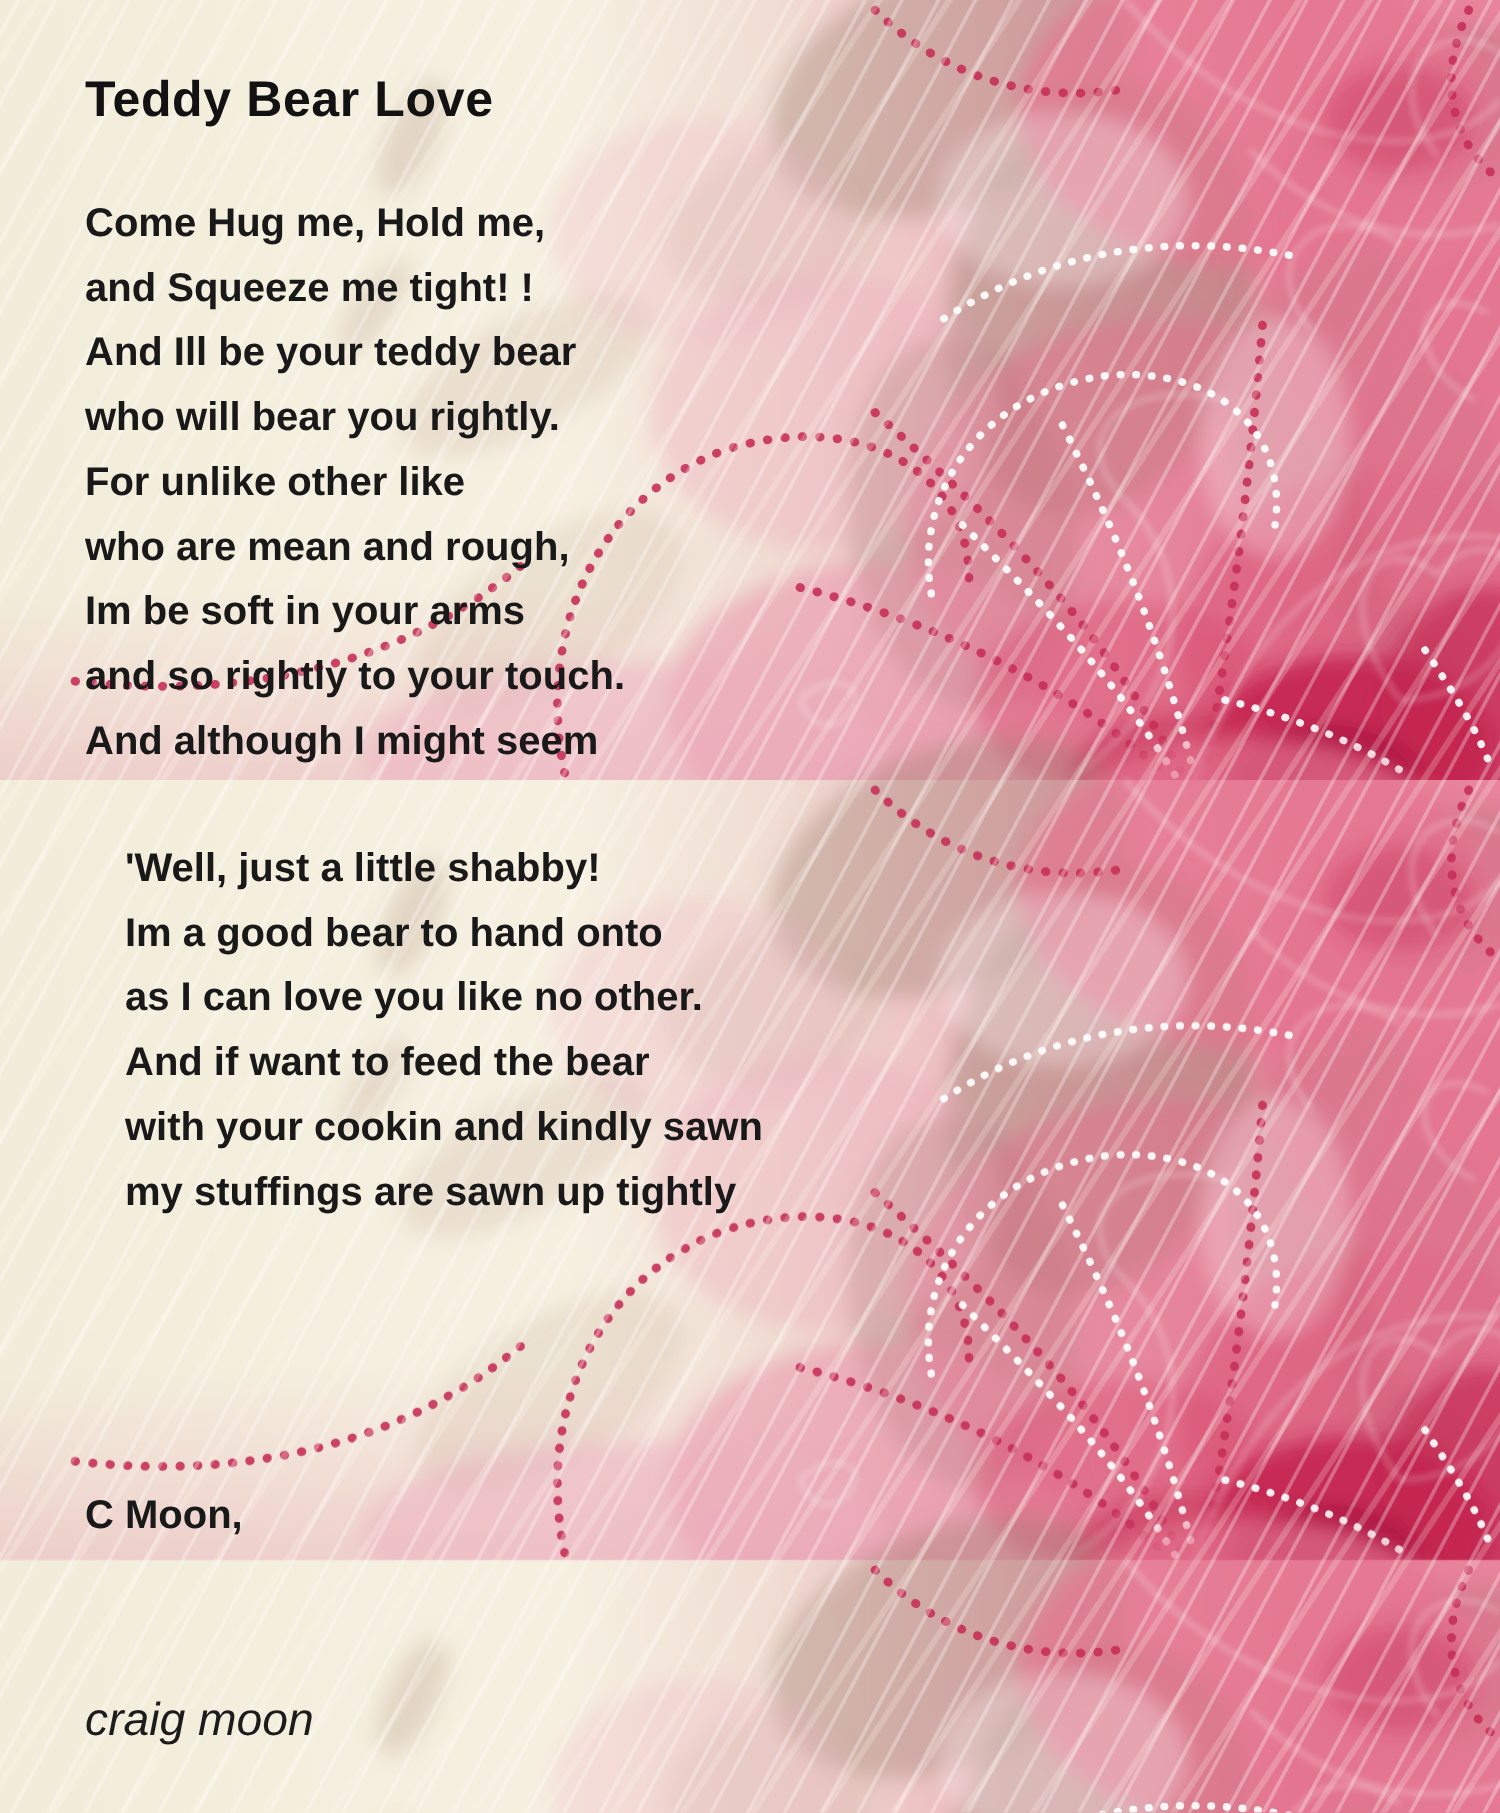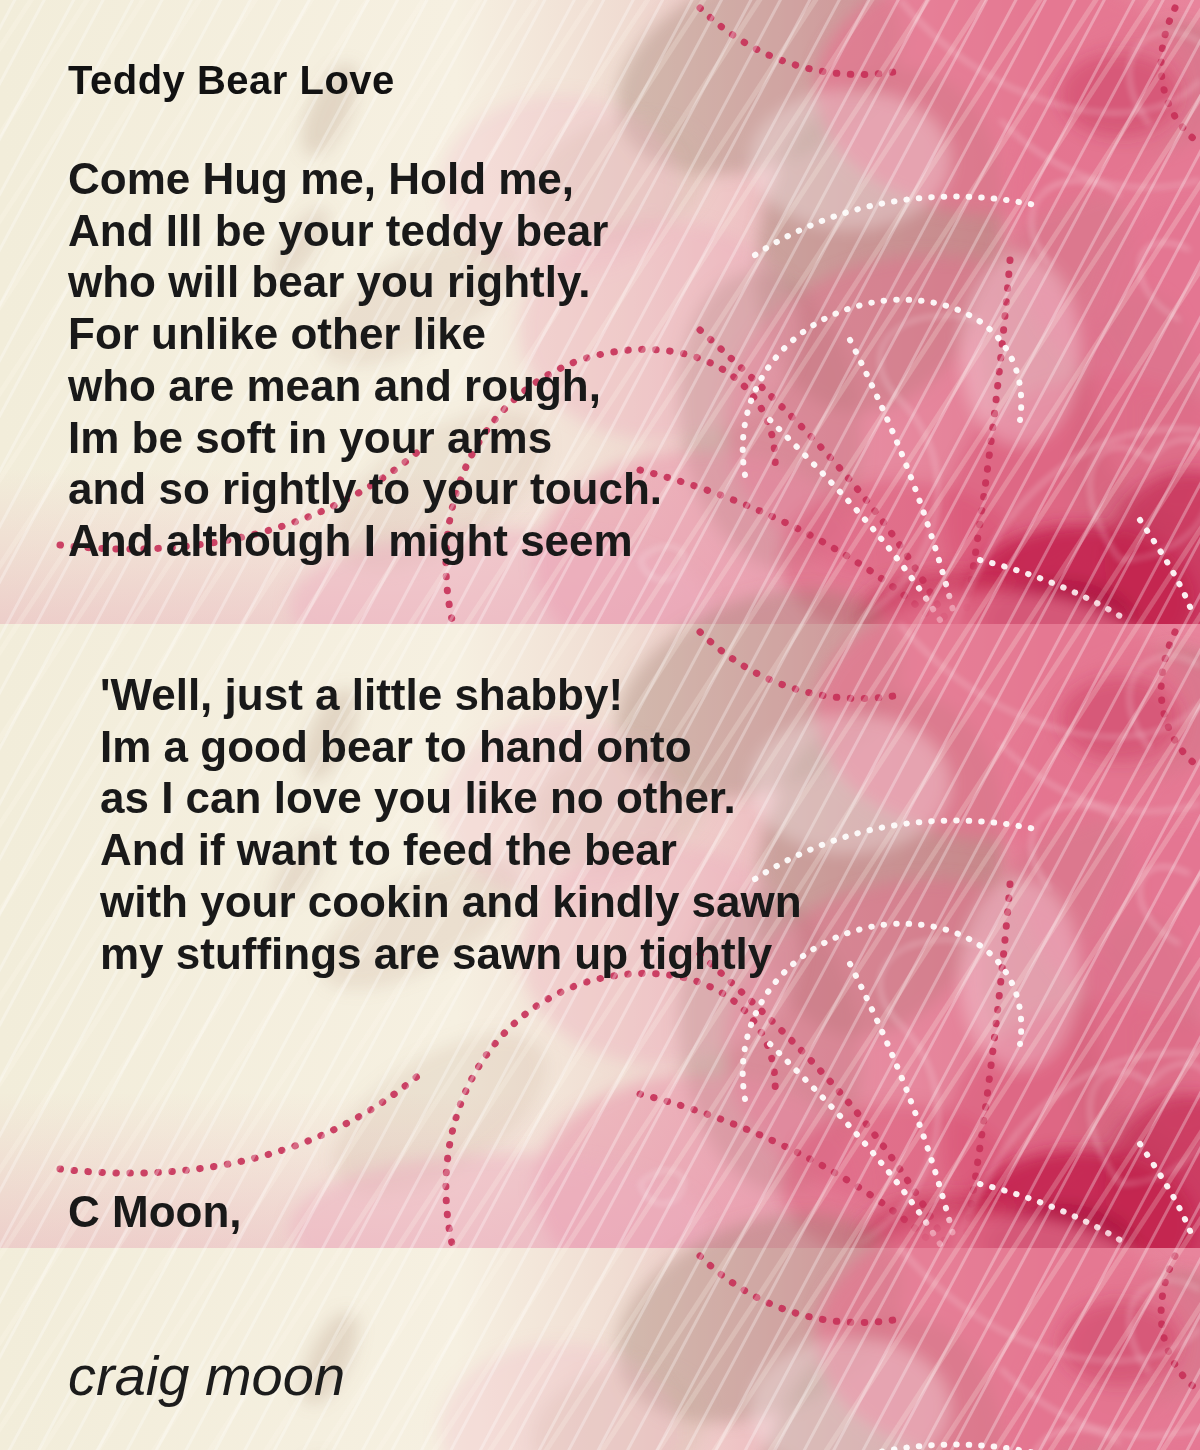--- a/index.html
+++ b/index.html
@@ -23,27 +23,27 @@
         rgba(255,250,240,.22) 24px, rgba(255,250,240,.22) 28px,
         rgba(255,255,255,0) 29px, rgba(255,255,255,0) 47px);
     pointer-events:none;
   }
   .content{position:absolute;left:0;top:0;width:1200px;height:1450px;color:#191919;}
   .poem-title{
     position:absolute;left:68px;top:56px;margin:0;
     font-size:40px;font-weight:bold;line-height:48px;color:#121212;
     letter-spacing:0.5px;
   }
-  .stanza{position:absolute;left:68px;font-size:44px;font-weight:bold;line-height:51.7px;white-space:pre;}
+  .stanza{position:absolute;left:68px;font-size:32px;font-weight:bold;line-height:51.7px;white-space:pre;}
   .stanza-1{top:153px;}
   .stanza-2{top:669px;margin-left:32px;}
-  .sign-off{position:absolute;left:68px;top:1186px;font-size:44px;font-weight:bold;line-height:51.7px;}
+  .sign-off{position:absolute;left:68px;top:1186px;font-size:32px;font-weight:bold;line-height:51.7px;}
   .author{
     position:absolute;left:68px;top:1350px;
-    font-size:56px;font-style:italic;font-weight:normal;color:#1c1c1c;line-height:52px;
+    font-size:37px;font-style:italic;font-weight:normal;color:#1c1c1c;line-height:52px;
   }
 </style>
 </head>
 <body>
 
 <div class="page">
 
   <svg class="bg-art" viewBox="0 0 1200 1450" aria-hidden="true">
     <defs>
       <linearGradient id="baseg" x1="0" y1="0" x2="1" y2="0">
@@ -144,21 +144,21 @@
     <use href="#tile" x="0" y="0"></use>
     <use href="#tile" x="0" y="624"></use>
     <use href="#tile" x="0" y="1248"></use>
   </svg>
 
   <div class="texture"></div>
 
   <div class="content">
     <h1 class="poem-title">Teddy Bear Love</h1>
 
-    <div class="stanza stanza-1"><div>Come Hug me, Hold me,</div><div>And Ill be your teddy bear</div><div>who will bear you rightly.</div><div>For unlike other like</div><div>who are mean and rough,</div><div>Im be soft in your arms</div><div>and so rightly to your touch.</div><div>And although I might seem</div></div>
+    <div class="stanza stanza-1"><div>Come Hug me, Hold me,</div><div>and Squeeze me tight! !</div><div>And Ill be your teddy bear</div><div>who will bear you rightly.</div><div>For unlike other like</div><div>who are mean and rough,</div><div>Im be soft in your arms</div><div>and so rightly to your touch.</div><div>And although I might seem</div></div>
 
     <div class="stanza stanza-2"><div>'Well, just a little shabby!</div><div>Im a good bear to hand onto</div><div>as I can love you like no other.</div><div>And if want to feed the bear</div><div>with your cookin and kindly sawn</div><div>my stuffings are sawn up tightly</div></div>
 
     <div class="sign-off">C Moon,</div>
 
     <div class="author">craig moon</div>
   </div>
 </div>
 
 </body></html>

